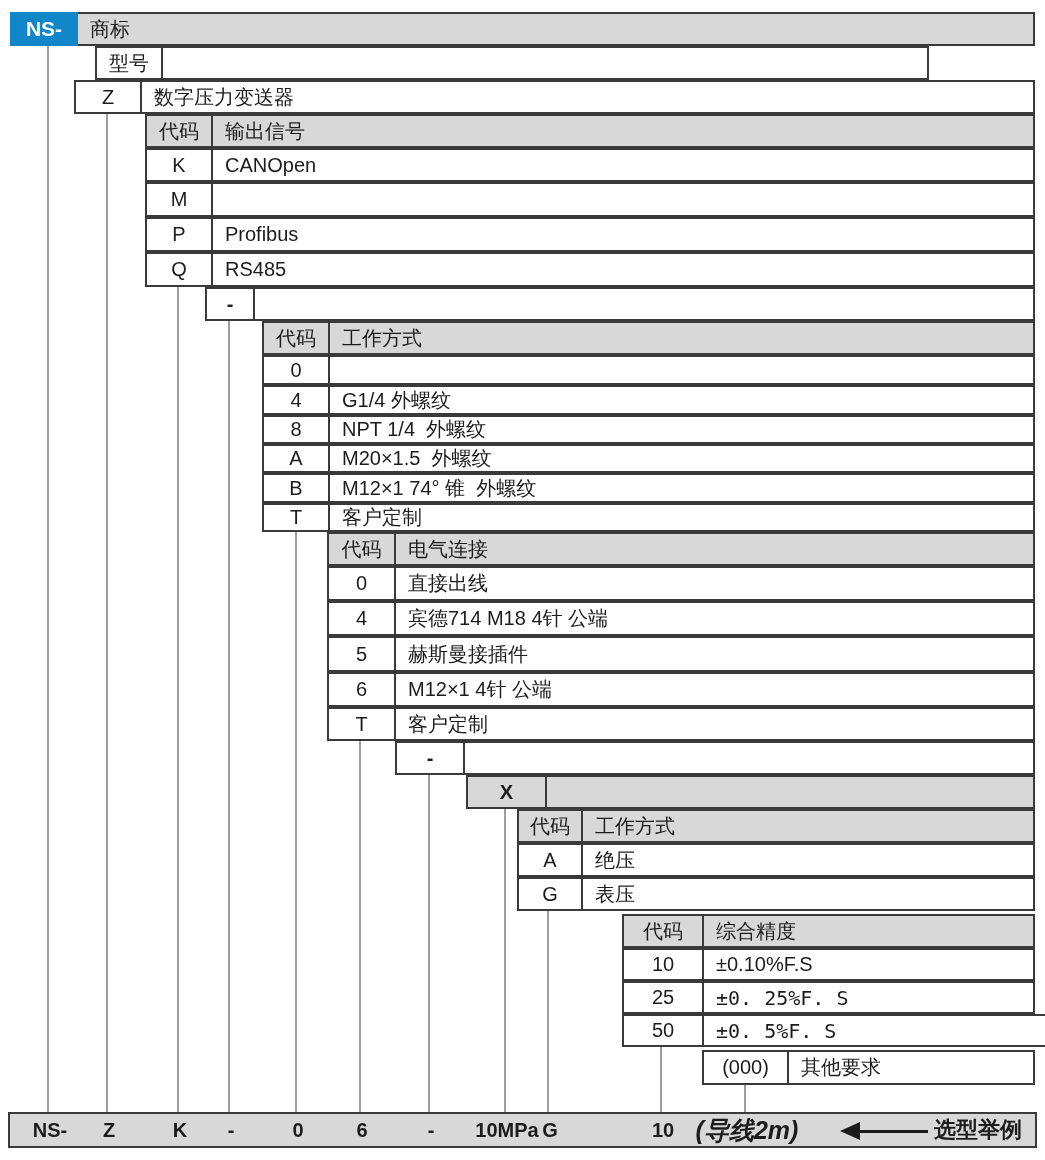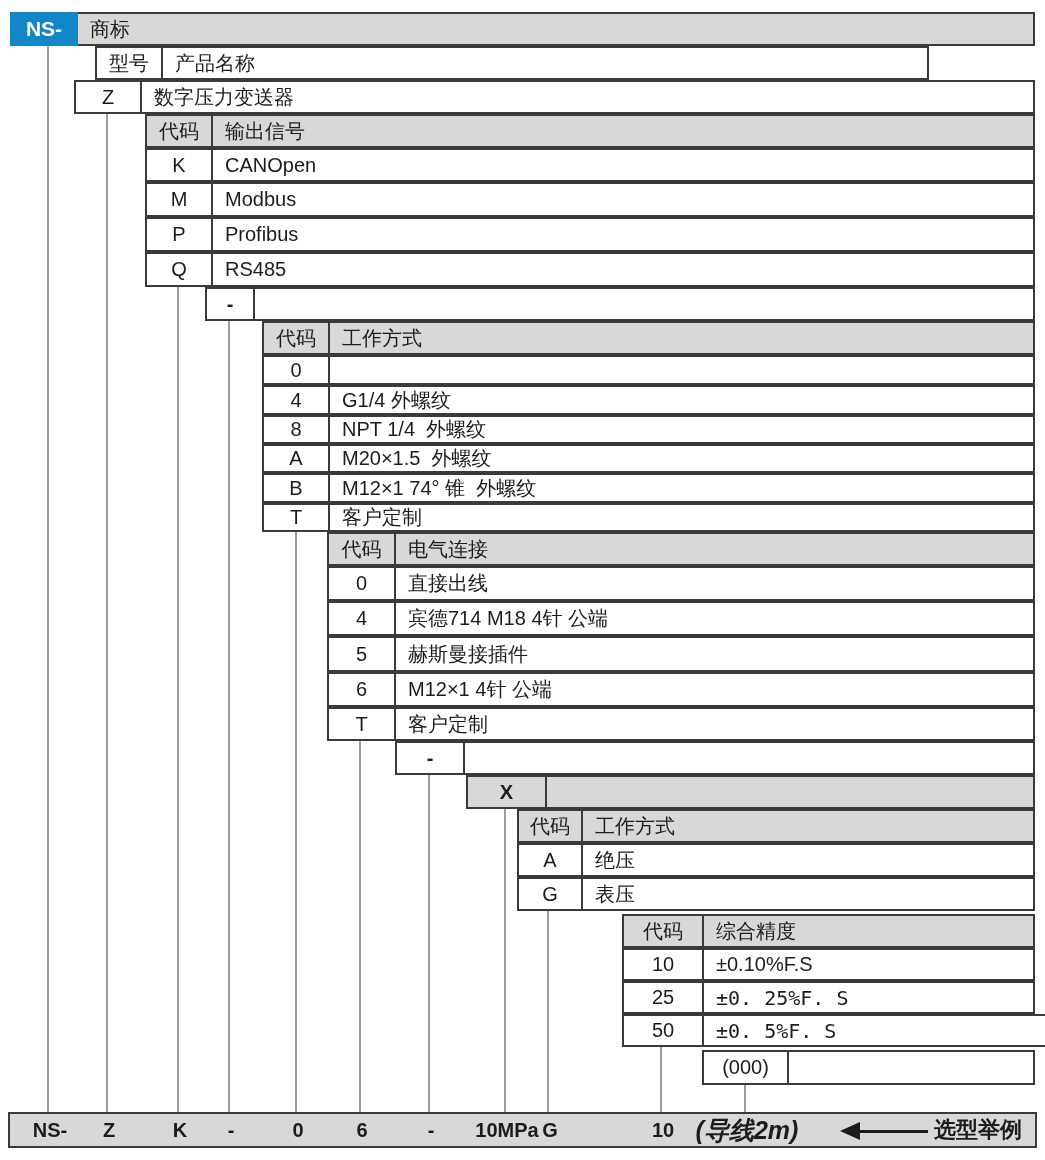--- a/index.html
+++ b/index.html
@@ -108,38 +108,36 @@
 
   <div class="brandbox" style="left:10px;top:12px;width:68px;height:34px;">
       <span>NS-</span>
     </div>
   <div class="box gray" style="left:76px;top:12px;width:959px;height:34px;">
     <div class="desc single">商标</div>
   </div>
 
   <div class="box" style="left:74px;top:46px;width:834px;height:34px;margin-left:21px;">
     <div class="code" style="width:66px;">型号</div>
-    <div class="desc">产品名称</div>
   </div>
   <div class="box" style="left:74px;top:80px;width:961px;height:34px;">
     <div class="code" style="width:66px;">Z</div>
     <div class="desc">数字压力变送器</div>
   </div>
 
   <div class="box gray" style="left:145px;top:114px;width:890px;height:34px;">
     <div class="code" style="width:66px;">代码</div>
     <div class="desc">输出信号</div>
   </div>
   <div class="box" style="left:145px;top:148px;width:890px;height:34px;">
     <div class="code" style="width:66px;">K</div>
     <div class="desc">CANOpen</div>
   </div>
   <div class="box" style="left:145px;top:182px;width:890px;height:35px;">
     <div class="code" style="width:66px;">M</div>
-    <div class="desc">Modbus</div>
   </div>
   <div class="box" style="left:145px;top:217px;width:890px;height:35px;">
     <div class="code" style="width:66px;">P</div>
     <div class="desc">Profibus</div>
   </div>
   <div class="box" style="left:145px;top:252px;width:890px;height:35px;">
     <div class="code" style="width:66px;">Q</div>
     <div class="desc">RS485</div>
   </div>
 
@@ -235,20 +233,21 @@
     <div class="code" style="width:80px;">25</div>
     <div class="desc mono">±0. 25%F. S</div>
   </div>
   <div class="box" style="left:622px;top:1014px;width:452px;height:33px;">
     <div class="code" style="width:80px;">50</div>
     <div class="desc mono">±0. 5%F. S</div>
   </div>
 
   <div class="box" style="left:702px;top:1050px;width:333px;height:35px;justify-content:space-between;">
     <div class="code" style="width:85px;">(000)</div>
+    <div class="desc">其他要求</div>
   </div>
 
   <div class="bar" style="left:8px;top:1112px;width:1029px;height:36px;">
     <span class="bar-item" style="left:40px;">NS-</span>
     <span class="bar-item" style="left:99px;">Z</span>
     <span class="bar-item" style="left:170px;">K</span>
     <span class="bar-item" style="left:221px;">-</span>
     <span class="bar-item" style="left:288px;">0</span>
     <span class="bar-item" style="left:352px;">6</span>
     <span class="bar-item" style="left:421px;">-</span>

